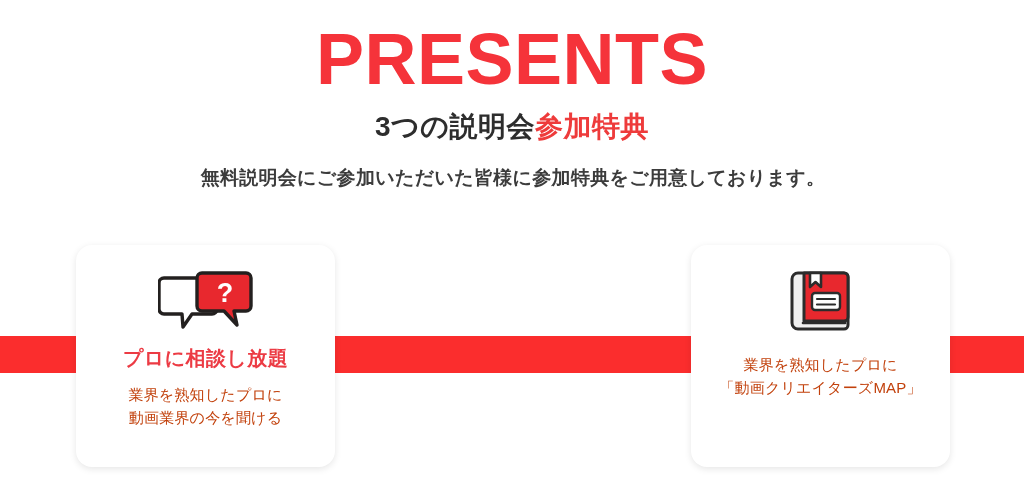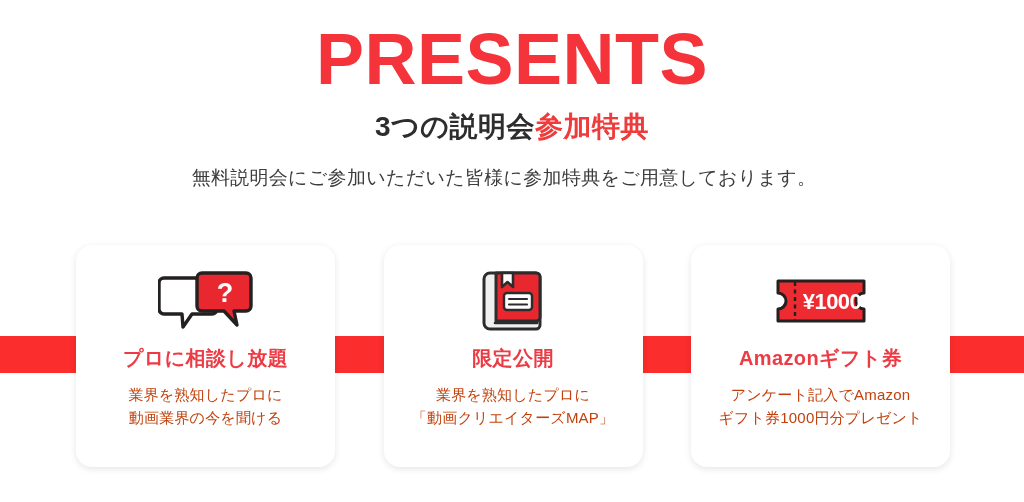--- a/index.html
+++ b/index.html
@@ -51,27 +51,28 @@
     letter-spacing: 0.5px;
   }
   .sub-heading .accent {
     color: #ee3b3b;
     text-align: right;
   }
 
   .lead-text {
     position: absolute;
     top: 165px;
-    left: 4px;
+    left: 13px;
     width: 1000px;
     text-align: center;
     font-size: 19px;
     line-height: 26px;
     color: #3c3c3c;
     letter-spacing: 0.3px;
+    font-weight: bold;
   }
 
   
   .red-band {
     position: absolute;
     top: 336px;
     left: 0;
     width: 1024px;
     height: 37px;
     background: #fb2d2d;
@@ -172,34 +173,19 @@
 
           <path d="M20 6 h11 v14 l-5.5 -5 l-5.5 5 z" fill="#ffffff" stroke="#2c2c2c" stroke-width="2.6" stroke-linejoin="round"></path>
 
           <rect x="22" y="26" width="28" height="17" rx="3" fill="#ffffff" stroke="#2c2c2c" stroke-width="2.4"></rect>
           <line x1="27" y1="32" x2="45" y2="32" stroke="#2c2c2c" stroke-width="2.2" stroke-linecap="round"></line>
           <line x1="27" y1="37.5" x2="45" y2="37.5" stroke="#2c2c2c" stroke-width="2.2" stroke-linecap="round"></line>
 
           <line x1="13" y1="56" x2="55" y2="56" stroke="#2c2c2c" stroke-width="2.6" stroke-linecap="round"></line>
         </svg>
       </div>
-      <div class="card-title">限定公開</div>
       <div class="card-body">業界を熟知したプロに
 「動画クリエイターズMAP」</div>
     </div>
 
-    <div class="card">
-      <div class="card-icon">
-        <svg width="94" height="50" viewBox="0 0 94 50" fill="none" xmlns="http://www.w3.org/2000/svg">
-
-          <path d="M4 5 h86 v12 a8 8 0 0 0 0 16 v12 h-86 v-12 a8 8 0 0 0 0 -16 z" fill="#ef2b32" stroke="#23201f" stroke-width="3" stroke-linejoin="round"></path>
-
-          <line x1="21" y1="6" x2="21" y2="44" stroke="#23201f" stroke-width="2.4" stroke-dasharray="4 3.5"></line>
-          <text x="58" y="33" text-anchor="middle" font-family="'Liberation Sans', sans-serif" font-size="22" font-weight="bold" fill="#ffffff" letter-spacing="-0.5">¥1000</text>
-        </svg>
-      </div>
-      <div class="card-title">Amazonギフト券</div>
-      <div class="card-body">アンケート記入でAmazon
-ギフト券1000円分プレゼント</div>
-    </div>
 
   </div>
 </div>
 
 </body></html>

